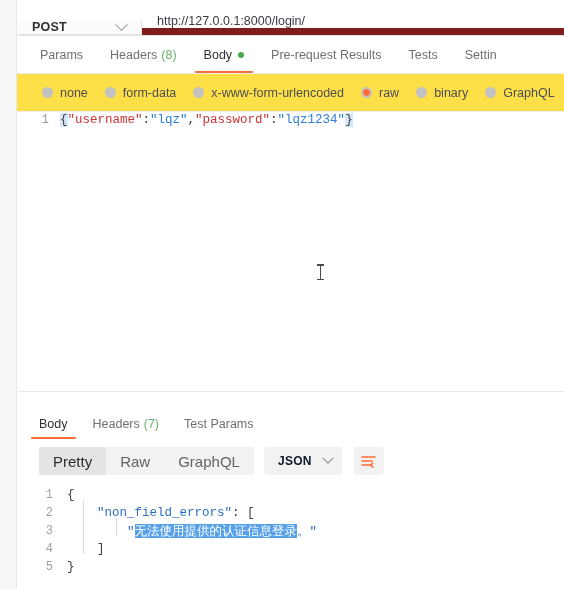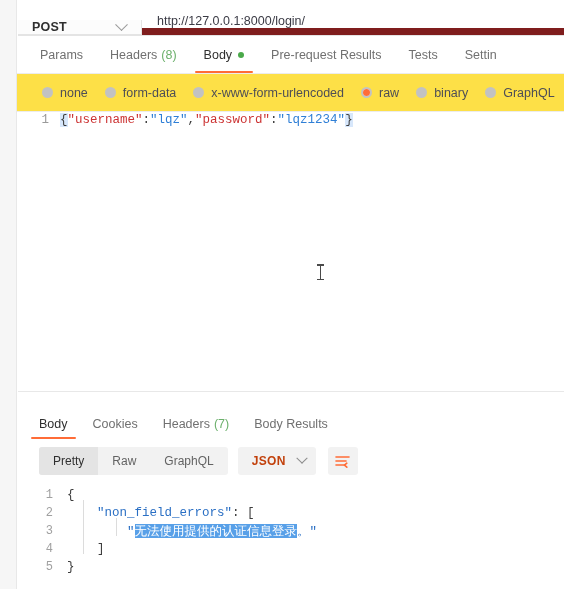--- a/index.html
+++ b/index.html
@@ -261,42 +261,42 @@
     align-items: stretch;
     background: #f2f2f2;
     border-radius: 3px;
     height: 28px;
     overflow: hidden;
   }
   .seg-item {
     display: flex;
     align-items: center;
     padding: 0 14px;
-    font-size: 12px;
+    font-size: 15px;
     color: #636363;
     cursor: pointer;
   }
   .seg-item.active {
     background: #e4e4e4;
     color: #2f2f2f;
   }
   .fmt-select {
     display: flex;
     align-items: center;
     height: 28px;
     padding: 0 10px 0 14px;
     margin-left: 10px;
     background: #f2f2f2;
     border-radius: 3px;
     cursor: pointer;
   }
   .fmt-label {
     font-size: 12px;
     font-weight: 700;
-    color: #c2410c;
+    color: #0f172a;
     letter-spacing: .3px;
     margin-right: 12px;
   }
   .chev-sm {
     width: 8px; height: 8px;
     border-right: 1.4px solid #8c8c8c;
     border-bottom: 1.4px solid #8c8c8c;
     transform: rotate(45deg) translate(-2px,-2px);
   }
   .wrap-btn {
@@ -432,28 +432,25 @@
       <div class="req-caret"></div>
     </div>
 
     <div class="pane-gap"></div>
 
     <div class="res-tabs">
       <div class="restab active">
         <span>Body</span>
       </div>
       <div class="restab">
-        <span>Cookies</span>
-      </div>
-      <div class="restab">
         <span>Headers</span>
         <span class="cnt">(7)</span>
       </div>
       <div class="restab">
-        <span>Body Results</span>
+        <span>Test Params</span>
       </div>
     </div>
 
     <div class="res-toolbar">
       <div class="seg">
         <div class="seg-item active">
           <span>Pretty</span>
         </div>
         <div class="seg-item">
           <span>Raw</span>

